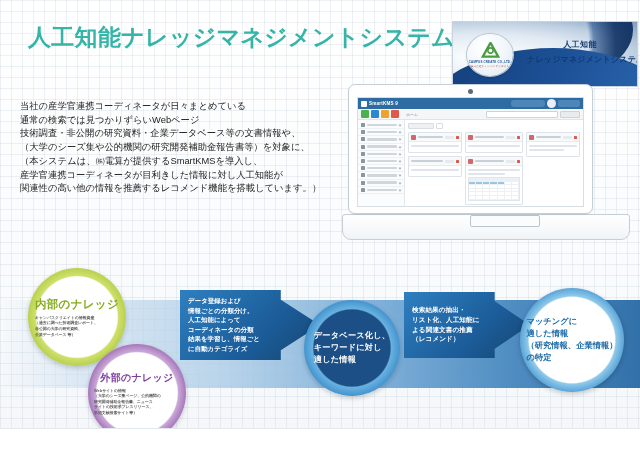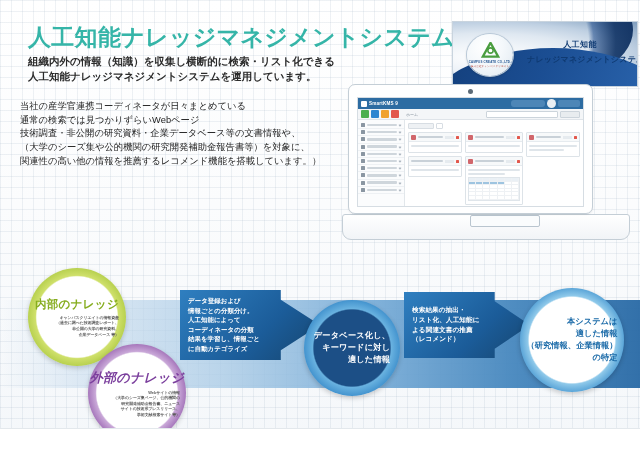--- a/index.html
+++ b/index.html
@@ -175,34 +175,34 @@
       rgba(215,228,240,.0) 0%,
       rgba(200,220,238,.55) 12%,
       rgba(170,203,230,.8) 35%,
       rgba(120,172,215,.92) 58%,
       rgba(70,135,190,.95) 80%,
       rgba(40,105,165,.95) 100%);
   }
 
   
   .circ { position:absolute; border-radius:50%; display:flex; align-items:center;
-          justify-content:center; flex-direction:column; text-align:right; }
+          justify-content:center; flex-direction:column; text-align:left; }
   .circ .inner { border-radius:50%; width:100%; height:100%;
                  display:flex; align-items:center; justify-content:center; flex-direction:column; }
 
   #c-internal { left:28px; top:268px; width:98px; height:98px;
      background: radial-gradient(circle at 50% 50%, #ffffff 0 58%, #cfe06b 60%, #a8c63c 78%, #8fb229 100%);
      box-shadow: 0 2px 5px rgba(0,0,0,.18); }
   #c-internal .ttl { font-size:11.5px; font-weight:bold; color:#86ad1f; letter-spacing:.3px; }
   #c-internal .sub { font-size:3.9px; line-height:5.6px; color:#5d5d5d; font-weight:bold; margin-top:3px; width:84px;}
 
   #c-external { left:88px; top:344px; width:98px; height:98px;
      background: radial-gradient(circle at 50% 50%, #ffffff 0 58%, #c9a8d8 60%, #8f56a8 78%, #6f3a8a 100%);
      box-shadow: 0 2px 5px rgba(0,0,0,.18); }
-  #c-external .ttl { font-size:13px; font-weight:bold; color:#7b3f9d; letter-spacing:.3px;font-style:italic; }
+  #c-external .ttl { font-size:10px; font-weight:bold; color:#7b3f9d; letter-spacing:.3px; }
   #c-external .sub { font-size:3.9px; line-height:5.6px; color:#5d5d5d; font-weight:bold; margin-top:3px; width:86px;}
 
   #c-db { left:304px; top:300px; width:96px; height:96px;
      background: radial-gradient(circle at 50% 50%, #1c4f86 0 56%, #69b2e0 58%, #2e82c4 78%, #1b5f9b 100%);
      box-shadow: 0 2px 5px rgba(0,0,0,.2); }
   #c-db .txt { font-size:8.2px; font-weight:bold; color:#ffffff; line-height:12px; letter-spacing:.2px; }
 
   #c-match { left:520px; top:288px; width:104px; height:104px;
      background: radial-gradient(circle at 50% 50%, #ffffff 0 58%, #8fc9ea 60%, #2e86c8 80%, #1a5e99 100%);
      box-shadow: 0 2px 5px rgba(0,0,0,.2); }
@@ -219,30 +219,28 @@
   .arrow .cap { position:absolute; left:8px; top:50%; transform:translateY(-50%);
      color:#ffffff; font-size:6.4px; font-weight:bold; line-height:9.6px; letter-spacing:.1px; }
   #a2 .cap { font-size:6.6px; line-height:9.8px; }
 </style>
 </head>
 <body>
 
 <div id="page">
 
   <div id="headline">人工知能ナレッジマネジメントシステム</div>
-  <div id="lede">
-    <div>組織内外の情報（知識）を収集し横断的に検索・リスト化できる</div>
-    <div>人工知能ナレッジマネジメントシステムを運用しています。</div>
-  </div>
 
   <div id="body-copy">
     <div class="ln">当社の産学官連携コーディネータが日々まとめている</div>
     <div class="ln">通常の検索では見つかりずらいWebページ</div>
     <div class="ln">技術調査・非公開の研究資料・企業データベース等の文書情報や、</div>
     <div class="ln">（大学のシーズ集や公的機関の研究開発補助金報告書等）を対象に、</div>
+    <div class="ln">（本システムは、㈱電算が提供するSmartKMSを導入し、</div>
+    <div class="ln">産学官連携コーディネータが目利きした情報に対し人工知能が</div>
     <div class="ln">関連性の高い他の情報を推薦するレコメンド機能を搭載しています。）</div>
   </div>
 
   <div id="logo-banner">
     <div class="sweep2"></div>
     <div class="sweep"></div>
     <div id="logo-mark">
       <svg class="tri" viewBox="0 0 24 22">
         <path d="M12 1 L22 19 L2 19 Z" fill="none" stroke="#4a9d3f" stroke-width="3"></path>
         <circle cx="12" cy="11" r="3.4" fill="#fff" stroke="#4a9d3f" stroke-width="2"></circle>
@@ -530,21 +528,21 @@
         <div>データベース化し、</div>
         <div>キーワードに対し</div>
         <div>適した情報</div>
       </div>
     </div>
   </div>
 
   <div class="circ" id="c-match">
     <div class="inner">
       <div class="txt">
-        <div>本システムは</div>
+        <div>マッチングに</div>
         <div>適した情報</div>
         <div>（研究情報、企業情報）</div>
         <div>の特定</div>
       </div>
     </div>
   </div>
 
   <div id="bottom-band"></div>
 </div>
 

